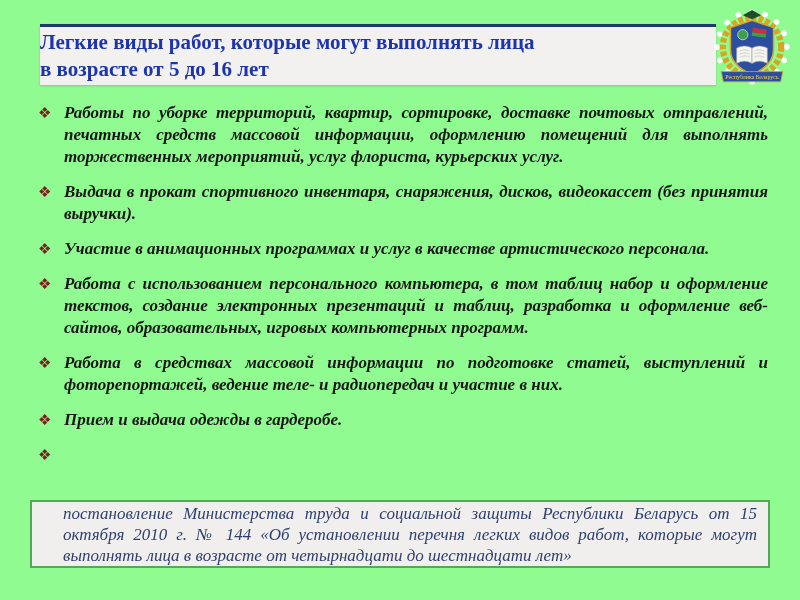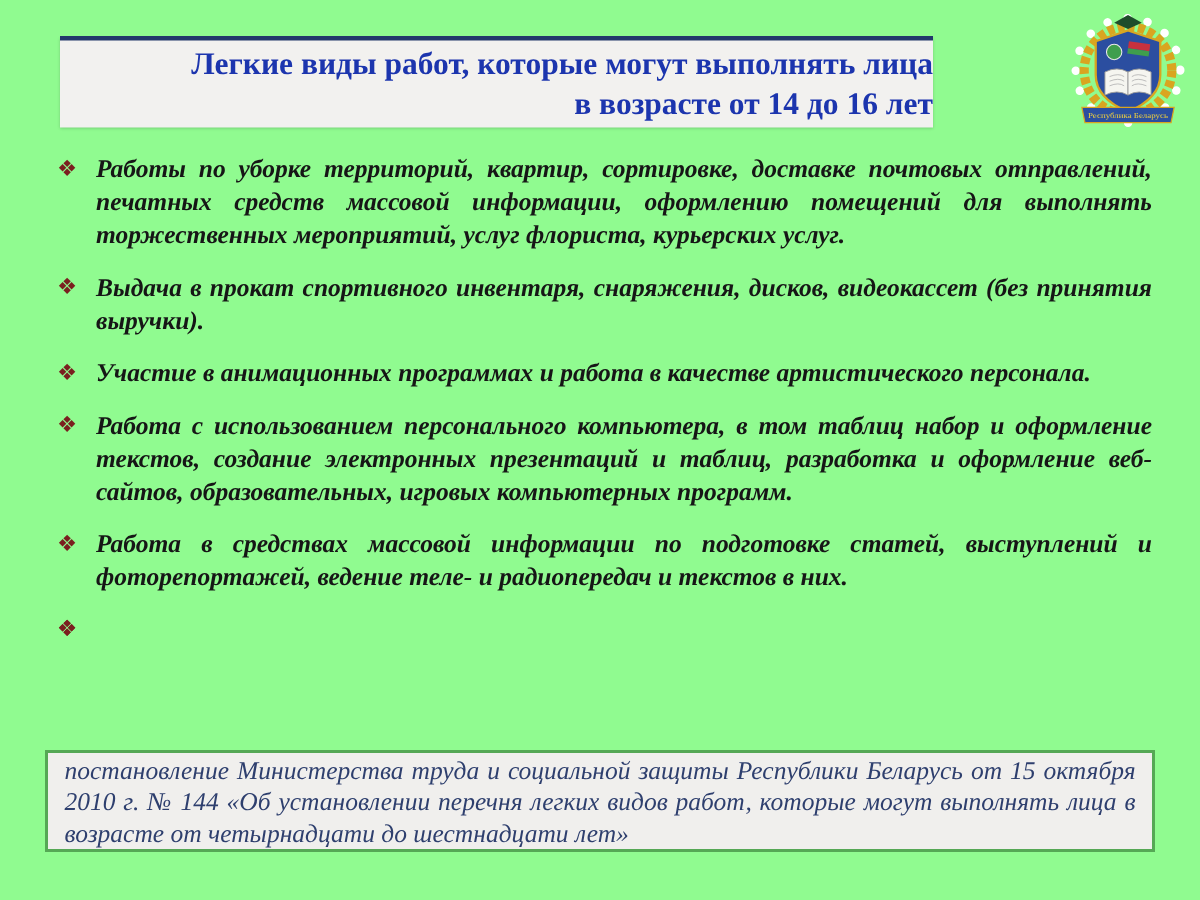--- a/index.html
+++ b/index.html
@@ -8,30 +8,30 @@
     width: 800px;
     height: 600px;
     background: #90FB90;
     overflow: hidden;
     font-family: "Liberation Serif", serif;
   }
   .title-box {
     position: absolute;
     left: 40px;
     top: 24px;
-    width: 582px;
+    width: 676px;
     height: 61px;
     box-sizing: border-box;
     background: #F2F1EF;
     border-top: 3px solid #22386B;
     box-shadow: 0 1px 2px rgba(0,0,0,0.18);
     display: flex;
     flex-direction: column;
     justify-content: center;
-    align-items: flex-end;
+    align-items: flex-start;
   }
   .title-line {
     font-weight: bold;
     font-size: 21px;
     line-height: 27px;
     color: #1C35AE;
     text-align: center;
     white-space: nowrap;
   }
   .logo {
@@ -83,30 +83,31 @@
     padding: 1px 11px;
     display: flex;
     align-items: center;
   }
   .footer-text {
     font-size: 17px;
     font-style: italic;
     line-height: 21px;
     color: #2E3F6E;
     text-align: justify;
+    margin-left: 20px;
   }
 </style>
 </head>
 <body>
 
 <div class="slide">
 
   <div class="title-box">
     <div class="title-line">Легкие виды работ, которые могут выполнять лица</div>
-    <div class="title-line">в возрасте от 14 до 16 лет</div>
+    <div class="title-line">в возрасте от 5 до 16 лет</div>
   </div>
 
   <div class="logo">
     <svg viewBox="0 0 80 80" width="82" height="82">
 
       <circle cx="40" cy="39" r="34" fill="none" stroke="#FFFFFF" stroke-width="5.5" stroke-dasharray="0.1 13.2" stroke-linecap="round"></circle>
 
       <circle cx="40" cy="39" r="28.5" fill="none" stroke="#D9A520" stroke-width="6" stroke-dasharray="4.5 2.2"></circle>
 
       <path d="M31 8 L40 3 L49 8 L40 12 Z" fill="#1E4D2B"></path>
@@ -136,32 +137,33 @@
     <li class="bullet">
       <span class="marker">❖</span>
       <span>Работы по уборке территорий, квартир, сортировке, доставке почтовых отправлений, печатных средств массовой информации, оформлению помещений для выполнять торжественных мероприятий, услуг флориста, курьерских услуг.</span>
     </li>
     <li class="bullet">
       <span class="marker">❖</span>
       <span>Выдача в прокат спортивного инвентаря, снаряжения, дисков, видеокассет (без принятия выручки).</span>
     </li>
     <li class="bullet">
       <span class="marker">❖</span>
-      <span>Участие в анимационных программах и работа в качестве артистического персонала.</span>
+      <span>Участие в анимационных программах и услуг в качестве артистического персонала.</span>
     </li>
     <li class="bullet">
       <span class="marker">❖</span>
       <span>Работа с использованием персонального компьютера, в том таблиц набор и оформление текстов, создание электронных презентаций и таблиц, разработка и оформление веб-сайтов, образовательных, игровых компьютерных программ.</span>
     </li>
     <li class="bullet">
       <span class="marker">❖</span>
-      <span>Работа в средствах массовой информации по подготовке статей, выступлений и фоторепортажей, ведение теле- и радиопередач и текстов в них.</span>
+      <span>Работа в средствах массовой информации по подготовке статей, выступлений и фоторепортажей, ведение теле- и радиопередач и участие в них.</span>
     </li>
     <li class="bullet">
       <span class="marker">❖</span>
+      <span>Прием и выдача одежды в гардеробе.</span>
     </li>
     <li class="bullet">
       <span class="marker">❖</span>
     </li>
   </ul>
 
   <div class="footer-box">
     <div class="footer-text">постановление Министерства труда и социальной защиты Республики Беларусь от 15 октября 2010 г. № 144 «Об установлении перечня легких видов работ, которые могут выполнять лица в возрасте от четырнадцати до шестнадцати лет»</div>
   </div>
 

